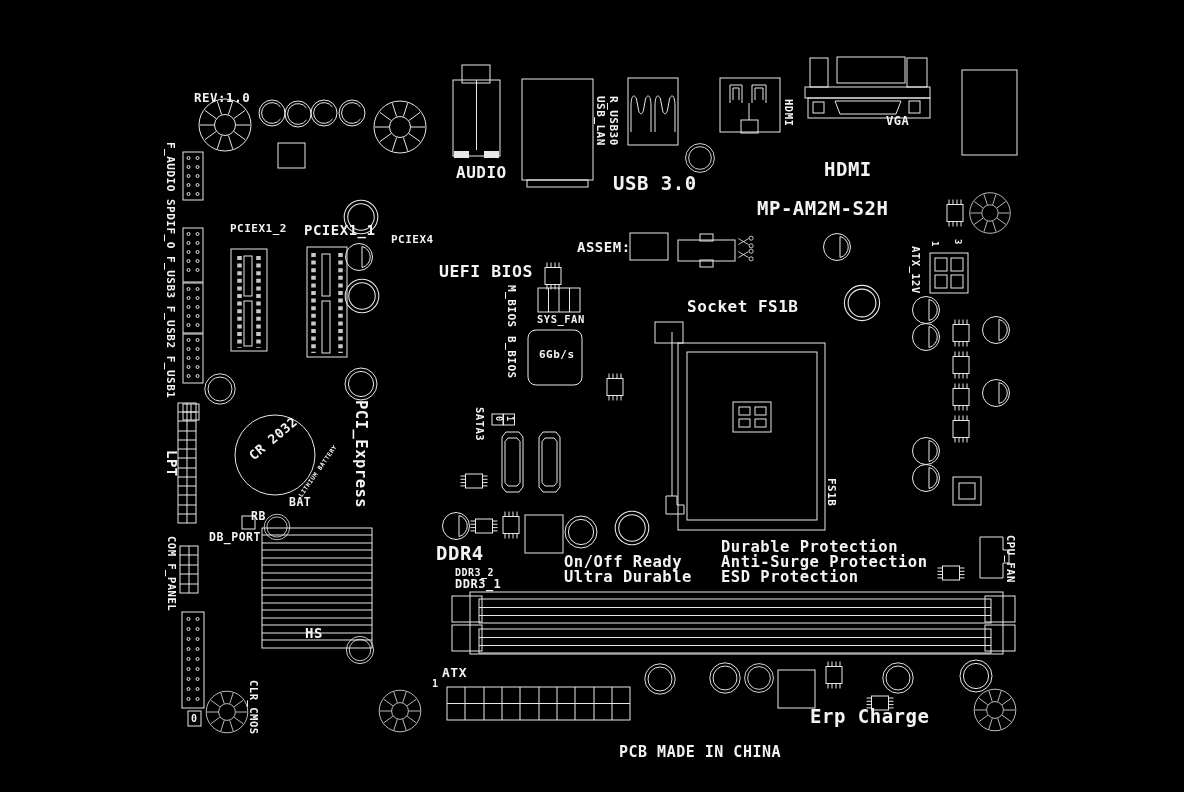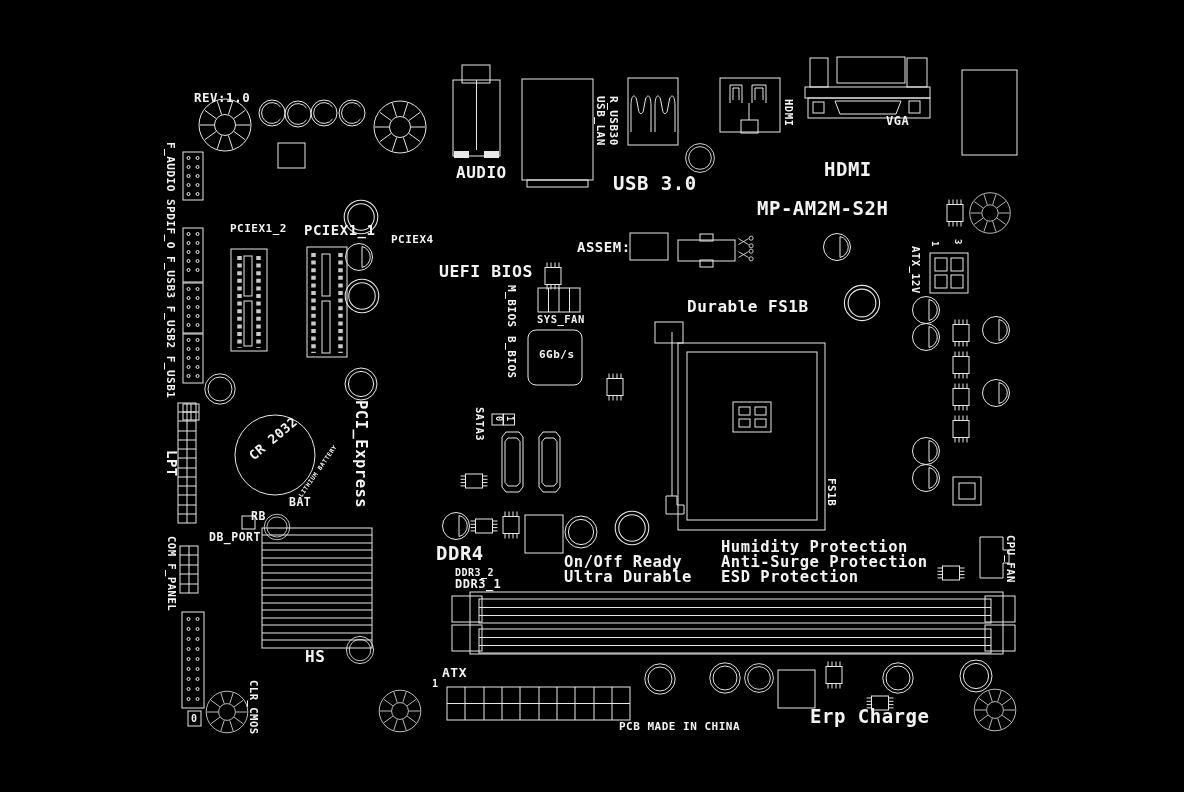--- a/index.html
+++ b/index.html
@@ -387,21 +387,21 @@
 <span class="lbl vl" style="left:783px;top:99px;font-size:10.5px">HDMI</span>
 <span class="lbl" style="left:824px;top:160px;font-size:19px">HDMI</span>
 <span class="lbl" style="left:886px;top:115px;font-size:12px">VGA</span>
 <span class="lbl" style="left:757px;top:199px;font-size:19px">MP-AM2M-S2H</span>
 <span class="lbl" style="left:577px;top:240px;font-size:14px">ASSEM:</span>
 <span class="lbl" style="left:439px;top:264px;font-size:16.5px">UEFI BIOS</span>
 <span class="lbl vl" style="left:506px;top:285px;font-size:11px">M_BIOS</span>
 <span class="lbl vl" style="left:506px;top:336px;font-size:11px">B_BIOS</span>
 <span class="lbl" style="left:537px;top:314px;font-size:10.5px">SYS_FAN</span>
 <span class="lbl" style="left:539px;top:349px;font-size:11px">6Gb/s</span>
-<span class="lbl" style="left:687px;top:299px;font-size:16px">Durable FS1B</span>
+<span class="lbl" style="left:687px;top:299px;font-size:16px">Socket FS1B</span>
 <span class="lbl vl" style="left:826px;top:478px;font-size:11px">FS1B</span>
 <span class="lbl vl" style="left:910px;top:246px;font-size:10.5px">ATX_12V</span>
 <span class="lbl vl" style="left:930px;top:241px;font-size:9px">1</span>
 <span class="lbl vl" style="left:953px;top:239px;font-size:9px">3</span>
 <span class="lbl" style="left:230px;top:223px;font-size:11px">PCIEX1_2</span>
 <span class="lbl" style="left:304px;top:223px;font-size:14px">PCIEX1_1</span>
 <span class="lbl" style="left:391px;top:234px;font-size:11px">PCIEX4</span>
 <span class="lbl vl" style="left:165px;top:142px;font-size:11px">F_AUDIO SPDIF_O F_USB3 F_USB2 F_USB1</span>
 <span class="lbl vl" style="left:165px;top:450px;font-size:14px">LPT</span>
 <span class="lbl" style="left:244px;top:432px;font-size:13px;transform:rotate(-40deg)">CR 2032</span>
@@ -413,24 +413,24 @@
 <span class="lbl vl" style="left:166px;top:536px;font-size:10.5px">COM F_PANEL</span>
 <span class="lbl" style="left:191px;top:714px;font-size:10px">0</span>
 <span class="lbl vl" style="left:474px;top:407px;font-size:10.5px">SATA3</span>
 <span class="lbl vl" style="left:494px;top:416px;font-size:8.5px">0</span>
 <span class="lbl vl" style="left:505.5px;top:416px;font-size:8.5px">1</span>
 <span class="lbl" style="left:436px;top:544px;font-size:19px">DDR4</span>
 <span class="lbl" style="left:455px;top:568px;font-size:10px">DDR3_2</span>
 <span class="lbl" style="left:455px;top:578px;font-size:12px">DDR3_1</span>
 <span class="lbl" style="left:564px;top:555px;font-size:15.5px">On/Off Ready</span>
 <span class="lbl" style="left:564px;top:570px;font-size:15.5px">Ultra Durable</span>
-<span class="lbl" style="left:721px;top:540px;font-size:15.5px">Humidity Protection</span>
+<span class="lbl" style="left:721px;top:540px;font-size:15.5px">Durable Protection</span>
 <span class="lbl" style="left:721px;top:555px;font-size:15.5px">Anti-Surge Protection</span>
 <span class="lbl" style="left:721px;top:570px;font-size:15.5px">ESD Protection</span>
-<span class="lbl" style="left:305px;top:649px;font-size:16px">HS</span>
+<span class="lbl" style="left:305px;top:626px;font-size:14px">HS</span>
 <span class="lbl vl" style="left:248px;top:680px;font-size:10.5px">CLR_CMOS</span>
 <span class="lbl" style="left:442px;top:666px;font-size:13px">ATX</span>
 <span class="lbl" style="left:432px;top:679px;font-size:10px">1</span>
-<span class="lbl" style="left:619px;top:721px;font-size:11px">PCB MADE IN CHINA</span>
+<span class="lbl" style="left:619px;top:745px;font-size:15px">PCB MADE IN CHINA</span>
 <span class="lbl" style="left:810px;top:707px;font-size:19px">Erp Charge</span>
 <span class="lbl vl" style="left:1005px;top:535px;font-size:10.5px">CPU_FAN</span>
 
 </div>
 
 </body></html>

